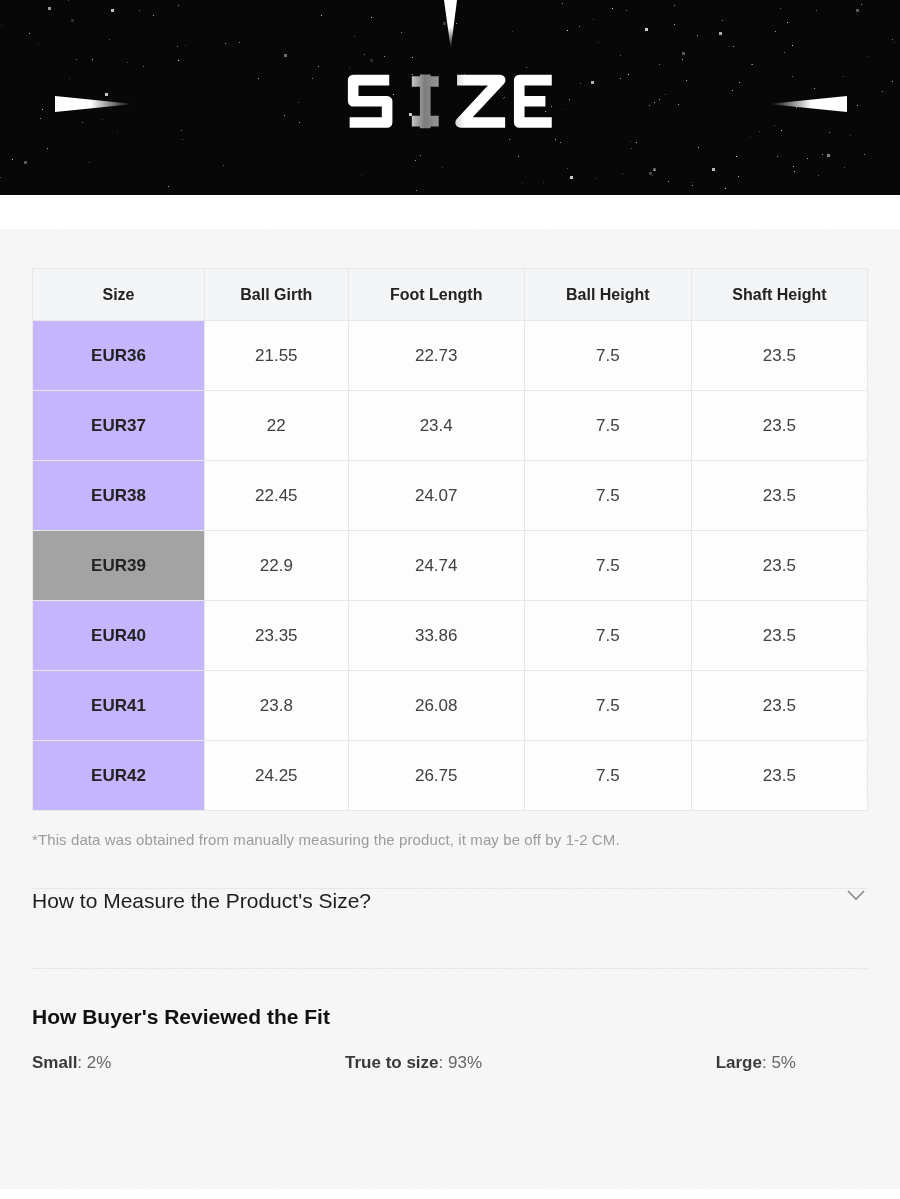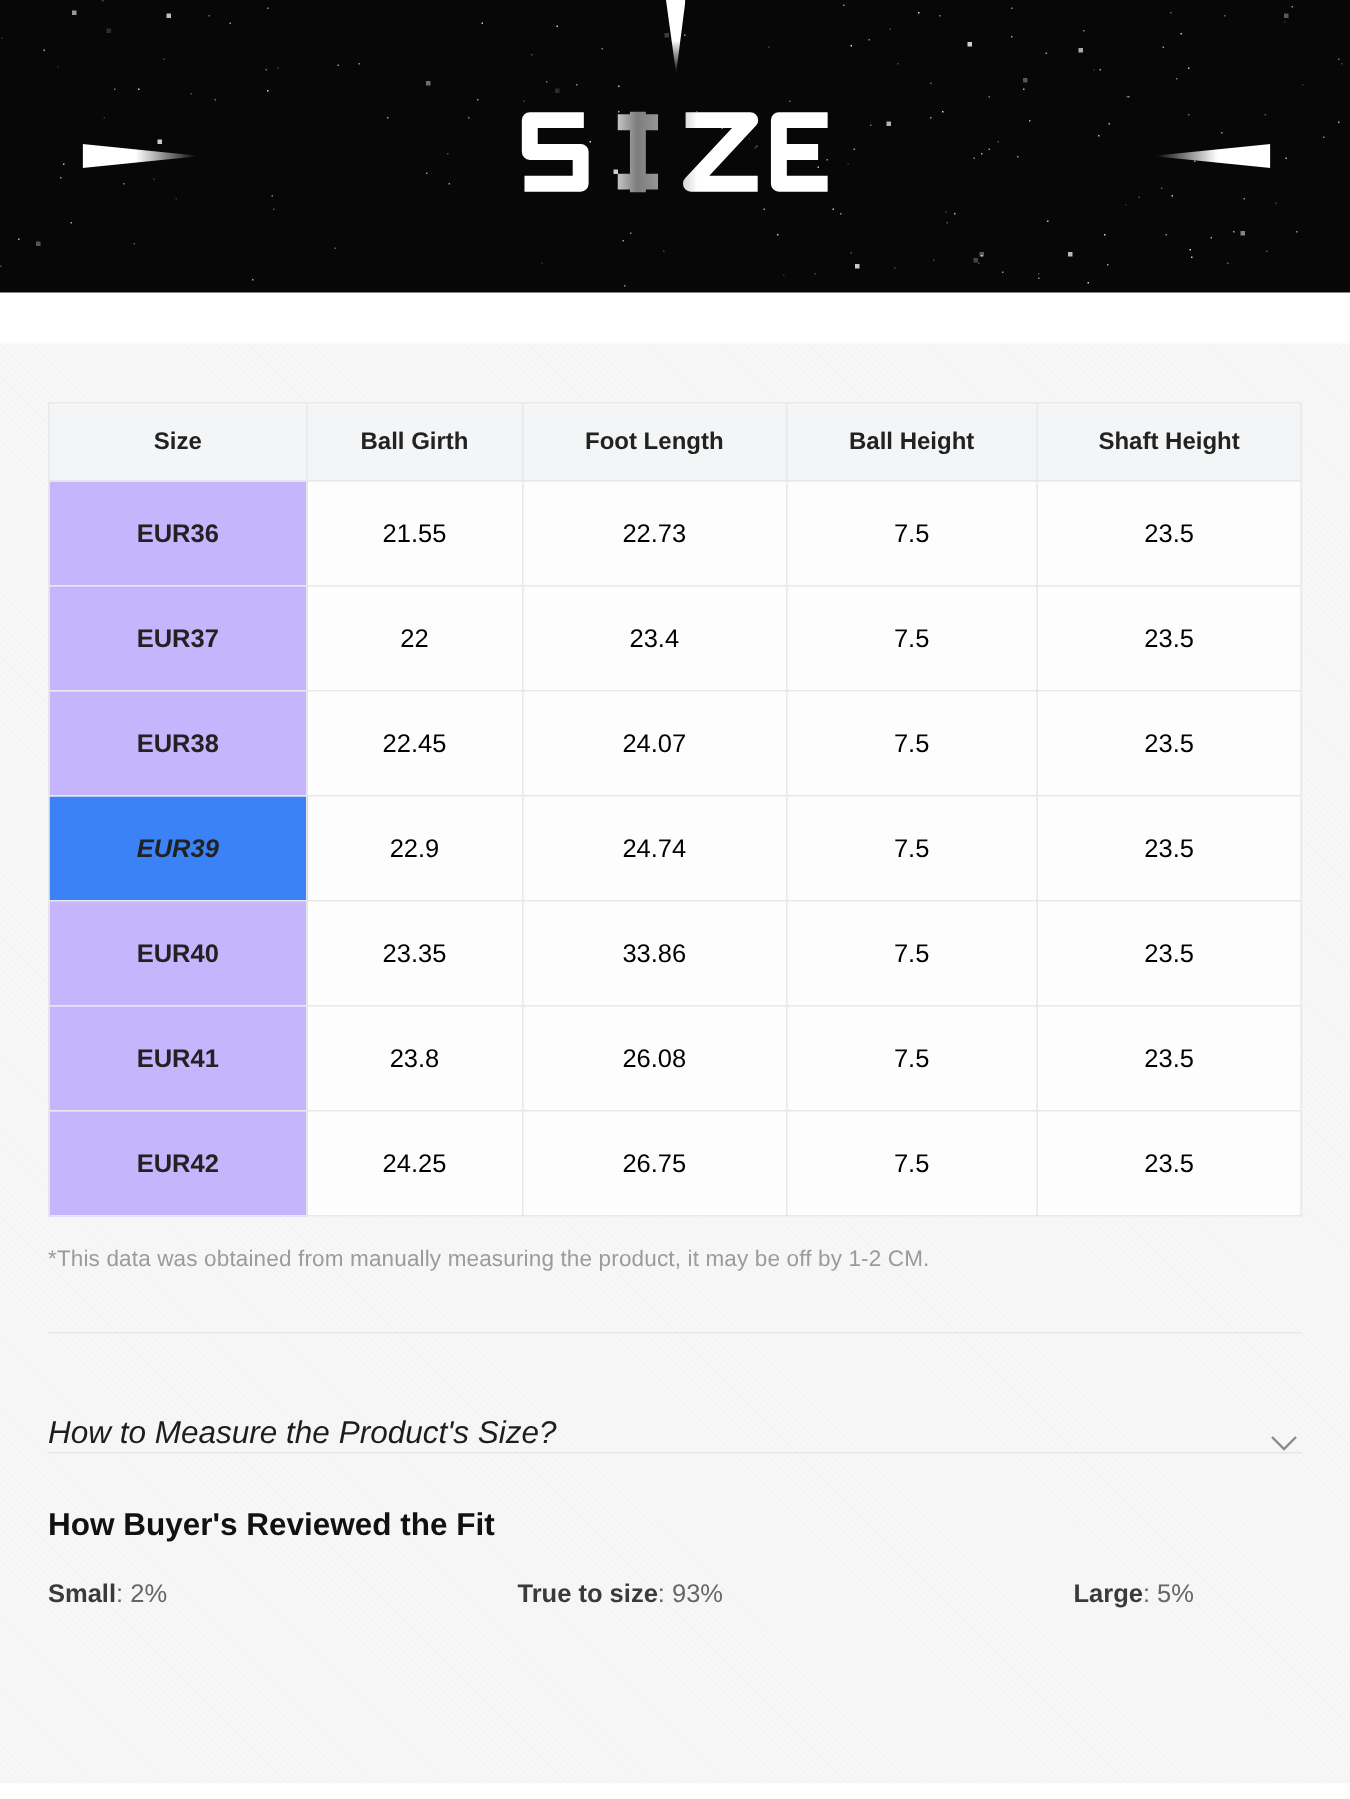--- a/index.html
+++ b/index.html
@@ -53,36 +53,35 @@
   .size-table col.c2{width:21.1%}
   .size-table col.c3{width:20.0%}
   .size-table col.c4{width:21.1%}
   .size-table th,.size-table td{
     border:1px solid #e8e8e9;text-align:center;vertical-align:middle;
   }
   .size-table th{
     height:49px;background:#f4f5f6;
     font-size:16px;font-weight:bold;color:#222;
   }
-  .size-table td{height:67px;font-size:17px;color:#000000;}
+  .size-table td{height:67px;font-size:17px;color:#404040;}
   .size-table td.size-cell{background:#c4b5fd;font-weight:bold;color:#222;}
-  .size-table td.size-cell.hl{background:#3b82f6;font-style:italic;}
+  .size-table td.size-cell.hl{background:#a3a3a3;}
 
   
   .footnote{
     margin-top:20px;font-size:15px;color:#9b9b9b;letter-spacing:.1px;
   }
 
   .divider{height:1px;background:#e7e7e8;margin-top:40px;}
 
   
   .accordion{
-    height:79px;display:flex;align-items:flex-end;justify-content:space-between;
+    height:79px;display:flex;align-items:flex-start;justify-content:space-between;
     cursor:pointer;
-    font-style:italic;
   }
   .accordion-label{font-size:21px;color:#1d1d1d;}
   .chevron{display:block;margin-right:2px;}
 
   
   .fit-heading{
     margin-top:36px;font-size:21px;font-weight:bold;color:#111;
   }
   .fit-stats{margin-top:24px;font-size:17px;display:flex;justify-content:space-between;}
   .fit-stat{margin-right:72px;white-space:nowrap;}

